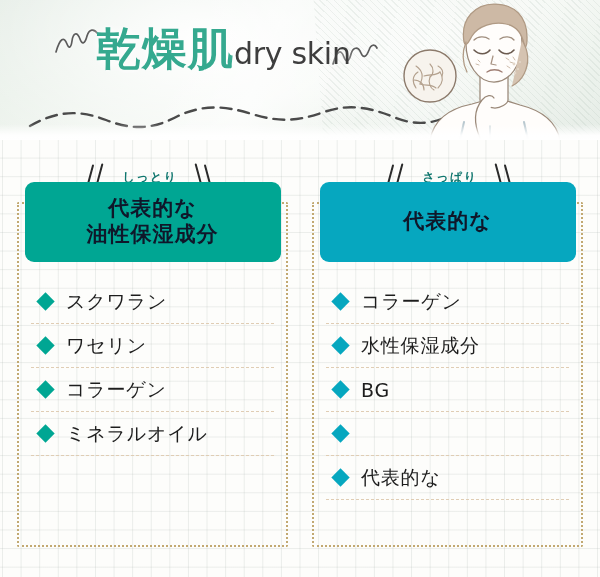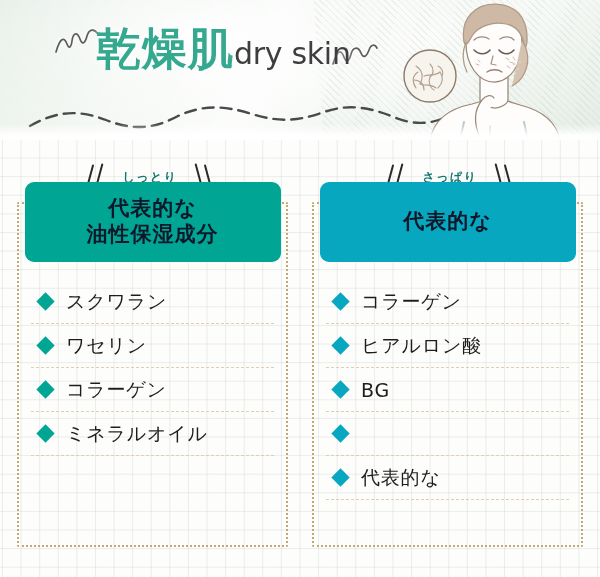--- a/index.html
+++ b/index.html
@@ -374,21 +374,21 @@
           <span class="pill-line">代表的な</span>
         </div>
 
         <div class="list">
           <div class="list-item">
             <span class="bullet" style="background:#06a7bf;"></span>
             <span class="item-label">コラーゲン</span>
           </div>
           <div class="list-item">
             <span class="bullet" style="background:#06a7bf;"></span>
-            <span class="item-label">ヒアルロン酸</span>
+            <span class="item-label">水性保湿成分</span>
           </div>
           <div class="list-item">
             <span class="bullet" style="background:#06a7bf;"></span>
             <span class="item-label">BG</span>
           </div>
           <div class="list-item">
             <span class="bullet" style="background:#06a7bf;"></span>
           </div>
           <div class="list-item">
             <span class="bullet" style="background:#06a7bf;"></span>

